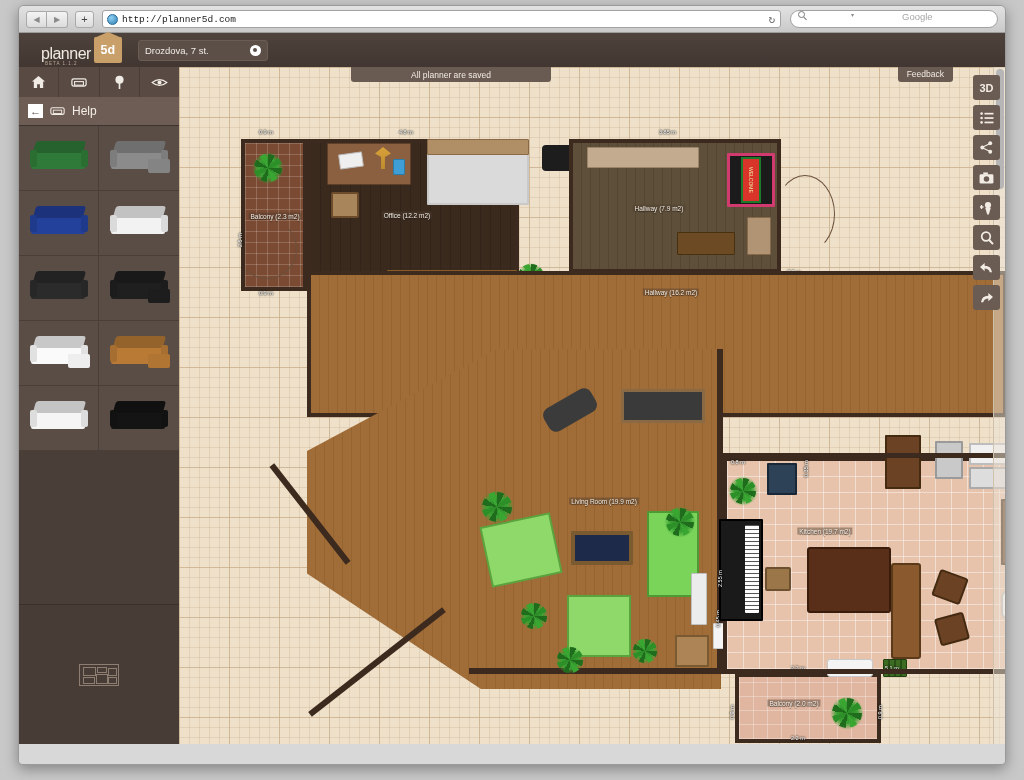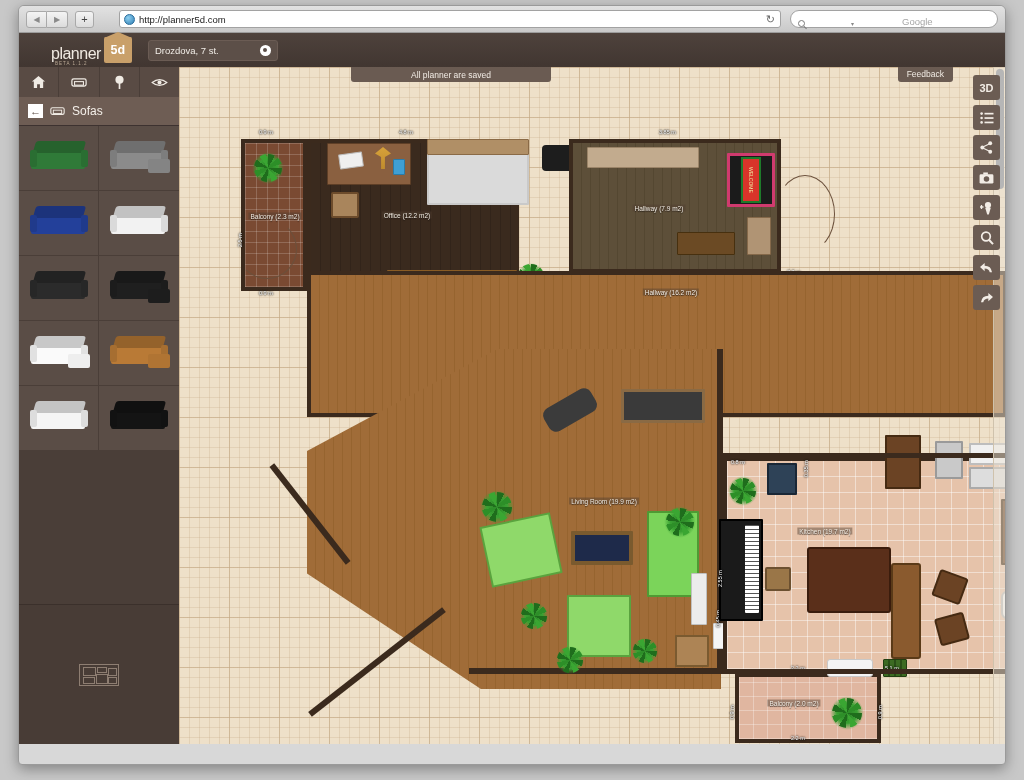--- a/index.html
+++ b/index.html
@@ -61,38 +61,39 @@
   .navbtn:first-child { border-radius: 3px 0 0 3px; }
   .navbtn:last-child { border-radius: 0 3px 3px 0; border-left: none; }
   .plusbtn {
     width: 19px; height: 17px; margin-left: 3px;
     background: linear-gradient(#f4f4f4, #dcdcdc);
     border: 1px solid #a9a9a9; border-radius: 3px;
     font-size: 11px; color: #444;
     display: flex; align-items: center; justify-content: center;
   }
   .urlbar {
-    flex: 1; height: 18px; margin-left: 21px;
+    flex: 1; height: 18px; margin-left: 4px;
     background: #fff; border: 1px solid #a2a2a2; border-radius: 3px;
     display: flex; align-items: center; padding: 0 4px;
     position: relative;
+    font-family: Liberation Mono, monospace;
   }
   .globe {
     width: 11px; height: 11px; border-radius: 50%;
     background: radial-gradient(circle at 35% 32%, #8fd0f0, #2f7fb5);
     border: 1px solid #2a6d9c; margin-right: 4px; flex: none;
   }
   .urltext { font-size: 9.5px; color: #1a1a1a; }
   .reload {
     position: absolute; right: 5px; font-size: 11px; color: #666;
   }
   .searchbar {
     width: 208px; height: 18px; margin-left: 5px;
     background: #fff; border: 1px solid #a2a2a2; border-radius: 9px;
-    display: flex; align-items: flex-end; padding: 0 7px; gap: 44px;
+    display: flex; align-items: flex-start; padding: 0 7px; gap: 44px;
   }
   .mag {
     width: 7px; height: 7px; border: 1.4px solid #7a7a7a; border-radius: 50%;
     position: relative; margin-right: 2px; flex: none;
   }
   .mag:after {
     content: ''; position: absolute; right: -3px; bottom: -2px;
     width: 4px; height: 1.4px; background: #7a7a7a;
     transform: rotate(45deg);
   }
@@ -102,21 +103,21 @@
   
   .app {
     position: relative;
     width: 100%; height: 711px;
     background: #2f2724;
   }
   .appheader {
     height: 34px;
     background: linear-gradient(#4e423c, #413631);
     display: flex; align-items: center;
-    padding: 0 12px 0 32px;
+    padding: 0 12px 0 22px;
     position: relative; z-index: 20;
   }
   .logo { display: flex; align-items: flex-end; gap: 3px; }
   .logo-word {
     font-size: 16px; color: #efe9e1; letter-spacing: -0.5px;
     font-family: "Liberation Sans", sans-serif;
     position: relative;
   }
   .logo-word small {
     position: absolute; left: 4px; top: 16px;
@@ -425,21 +426,21 @@
             </svg>
           </div>
         </div>
 
         <div class="sbcat">
           <span class="backarrow">←</span>
           <svg width="15" height="12" viewBox="0 0 18 14">
             <rect x="1" y="3" width="16" height="8" rx="2" fill="none" stroke="#f0ebe4" stroke-width="1.3"></rect>
             <rect x="4" y="6" width="10" height="4" fill="none" stroke="#f0ebe4" stroke-width="1.1"></rect>
           </svg>
-          <span class="catname">Sofas</span>
+          <span class="catname">Help</span>
         </div>
 
         <div class="grid" id="catalog-grid">
             <div class="cell">
               <div class="sofa">
                 <span class="back" style="background:#2f7a38; filter:brightness(0.8)"></span>
                 <span class="seat" style="background:#2f7a38"></span>
                 <span class="arm-l" style="background:#2f7a38; filter:brightness(0.9)"></span>
                 <span class="arm-r" style="background:#2f7a38; filter:brightness(0.9)"></span>
               </div>

